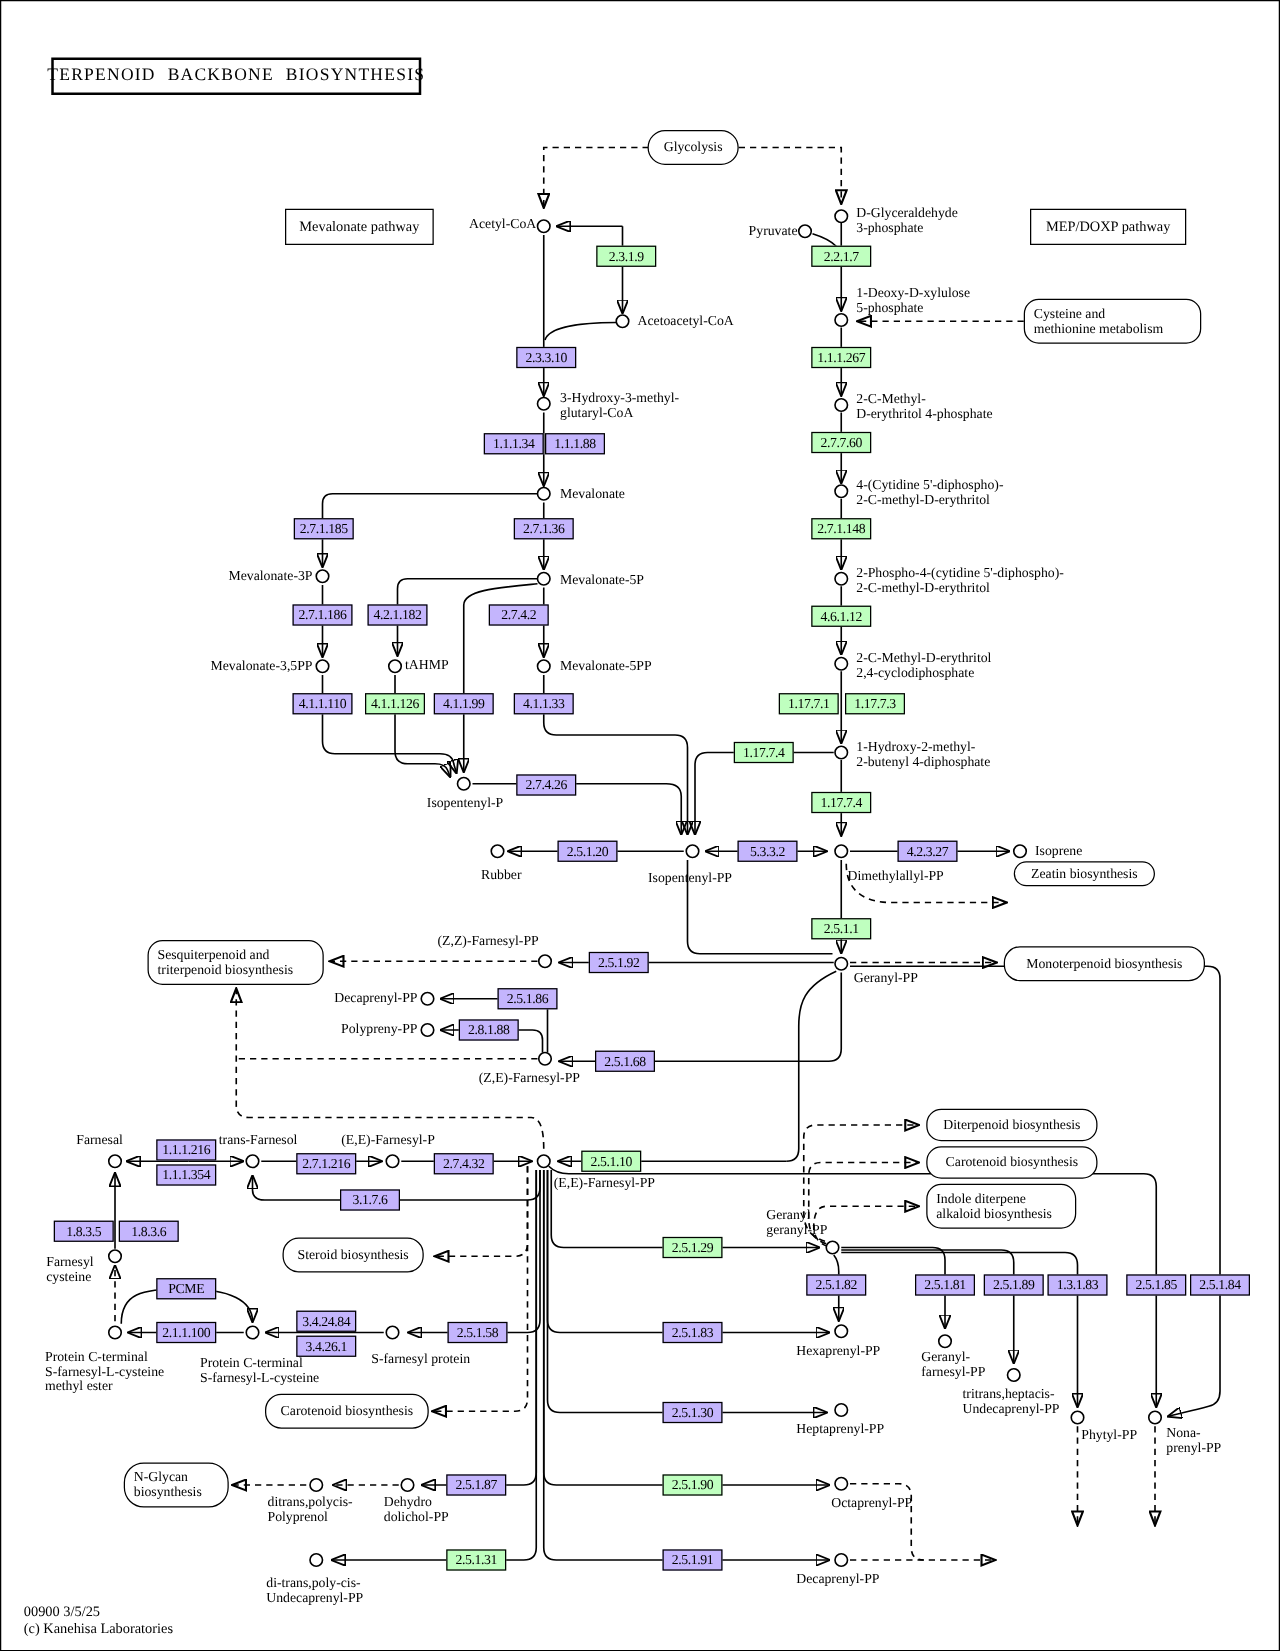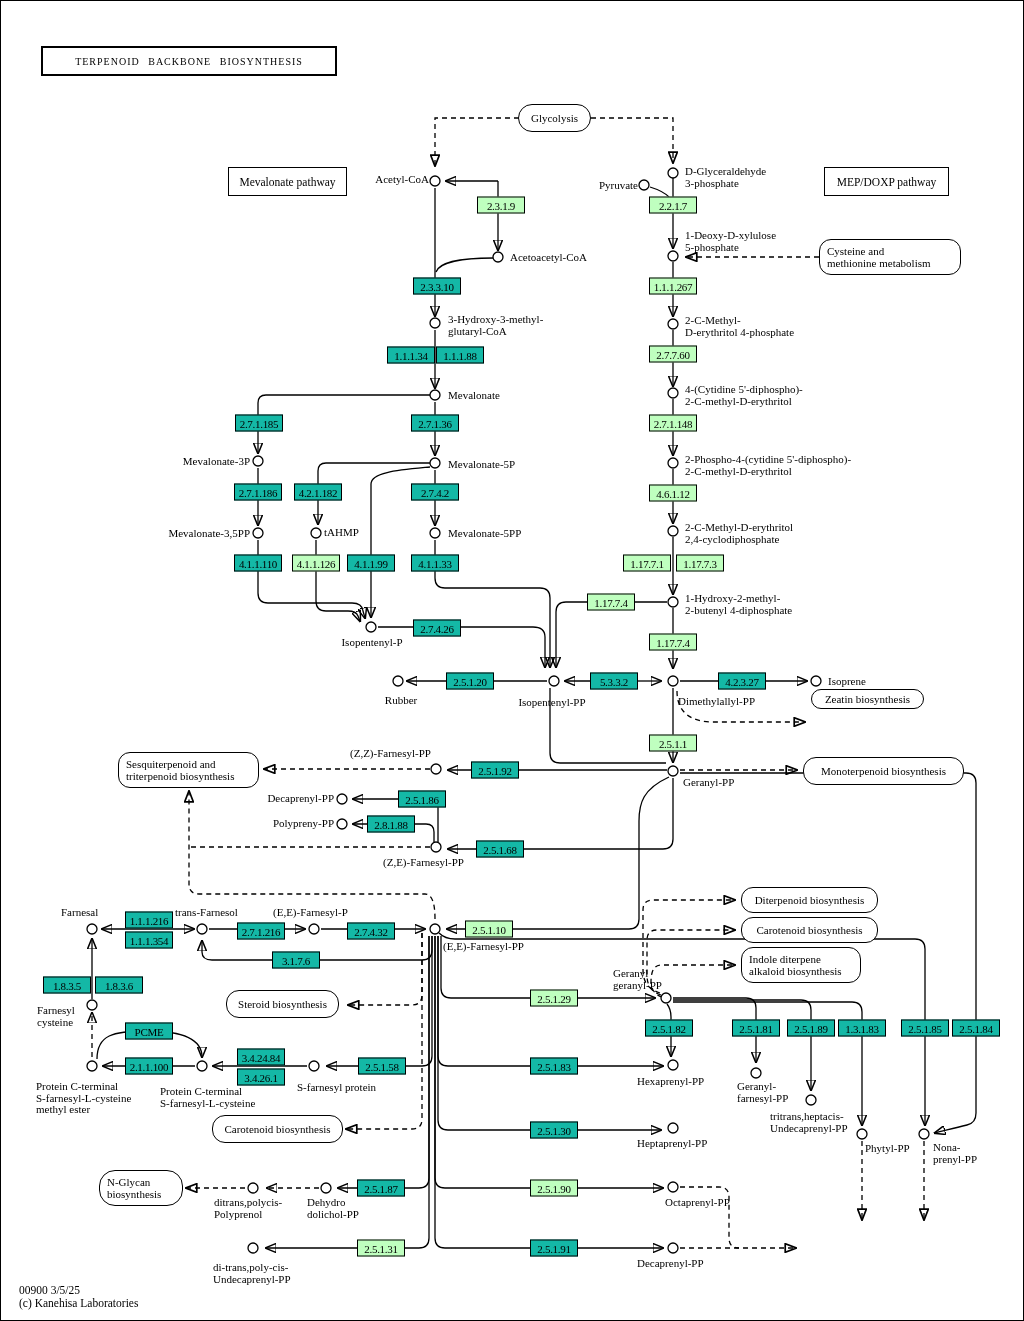--- a/index.html
+++ b/index.html
@@ -8,35 +8,35 @@
     border:1px solid #000;box-sizing:border-box;overflow:hidden;
     font-family:"Liberation Serif","DejaVu Serif",serif;color:#000;
   }
   #lines{position:absolute;left:0;top:0;width:1024px;height:1321px;}
   #lines path{fill:none;stroke:#000;stroke-width:1.3px;}
   #lines path.d{stroke-dasharray:5 4;}
   .layer{position:absolute;left:0;top:0;width:1024px;height:1321px;}
   .title-box{
     position:absolute;left:40px;top:45px;width:292px;height:26px;
     border:2px solid #000;display:flex;align-items:center;justify-content:center;
-    font-size:10px;letter-spacing:1px;word-spacing:5px;background:#fff;white-space:nowrap;
+    font-size:14px;letter-spacing:1px;word-spacing:5px;background:#fff;white-space:nowrap;
   }
   .maplabel{
     position:absolute;border:1px solid #000;background:#fff;
     display:flex;align-items:center;justify-content:center;
     font-size:11.5px;white-space:nowrap;
   }
   .plink{
     position:absolute;border:1.4px solid #000;background:#fff;border-radius:12px;
     display:flex;align-items:center;font-size:11px;line-height:12.5px;
     white-space:pre;box-sizing:border-box;padding:1px 7px;
   }
   .plink.center{justify-content:center;text-align:center;}
   .enzyme{
-    position:absolute;width:48px;height:17px;border:1px solid #000;background:#14b8a6;
+    position:absolute;width:48px;height:17px;border:1px solid #000;background:#c4b5fd;
     transform:translate(-50%,-50%);display:flex;align-items:center;justify-content:center;
     font-size:11px;white-space:nowrap;box-sizing:border-box;letter-spacing:-0.3px;
   }
   .enzyme.hl{background:#BFFFBF;}
   .nlabel{
     position:absolute;font-size:11px;line-height:11.5px;white-space:pre;
   }
   .anchor-start{transform:translateY(-50%);}
   .anchor-middle{transform:translate(-50%,-50%);text-align:center;}
   .anchor-end{transform:translate(-100%,-50%);text-align:right;}
@@ -227,21 +227,21 @@
       <div class="enzyme hl" style="left: 553px; top: 997px;">2.5.1.29</div>
       <div class="enzyme hl" style="left: 553px; top: 1187px;">2.5.1.90</div>
       <div class="enzyme hl" style="left: 380px; top: 1247px;">2.5.1.31</div>
       <div class="enzyme" style="left: 436px; top: 285px;">2.3.3.10</div>
       <div class="enzyme" style="left: 410px; top: 354px;">1.1.1.34</div>
       <div class="enzyme" style="left: 459px; top: 354px;">1.1.1.88</div>
       <div class="enzyme" style="left: 258px; top: 422px;">2.7.1.185</div>
       <div class="enzyme" style="left: 434px; top: 422px;">2.7.1.36</div>
       <div class="enzyme" style="left: 257px; top: 491px;">2.7.1.186</div>
       <div class="enzyme" style="left: 317px; top: 491px;">4.2.1.182</div>
-      <div class="enzyme" style="left: 434px; top: 491px;">2.7.4.2</div>
+      <div class="enzyme" style="left: 414px; top: 491px;">2.7.4.2</div>
       <div class="enzyme" style="left: 257px; top: 562px;">4.1.1.110</div>
       <div class="enzyme" style="left: 370px; top: 562px;">4.1.1.99</div>
       <div class="enzyme" style="left: 434px; top: 562px;">4.1.1.33</div>
       <div class="enzyme" style="left: 436px; top: 627px;">2.7.4.26</div>
       <div class="enzyme" style="left: 469px; top: 680px;">2.5.1.20</div>
       <div class="enzyme" style="left: 613px; top: 680px;">5.3.3.2</div>
       <div class="enzyme" style="left: 741px; top: 680px;">4.2.3.27</div>
       <div class="enzyme" style="left: 494px; top: 769px;">2.5.1.92</div>
       <div class="enzyme" style="left: 390px; top: 798px; margin-left: 31px;">2.5.1.86</div>
       <div class="enzyme" style="left: 390px; top: 823px;">2.8.1.88</div>

